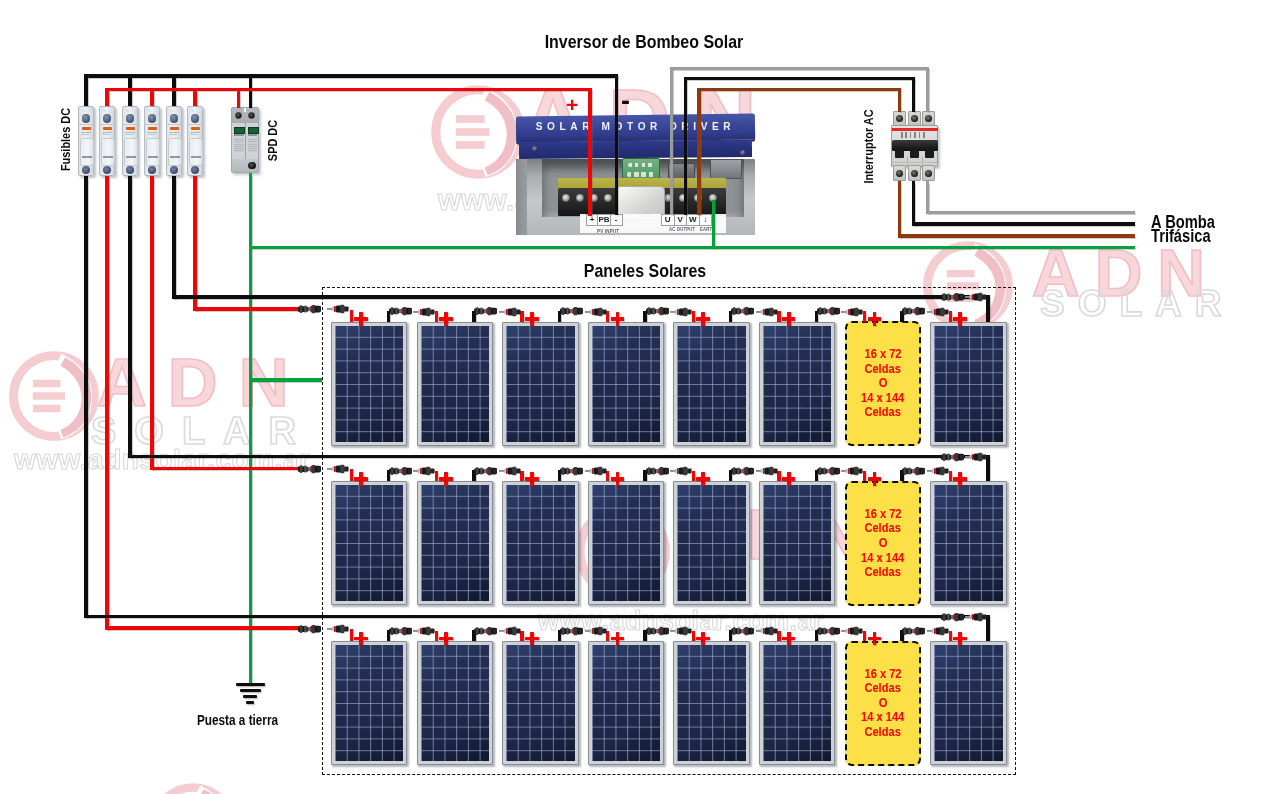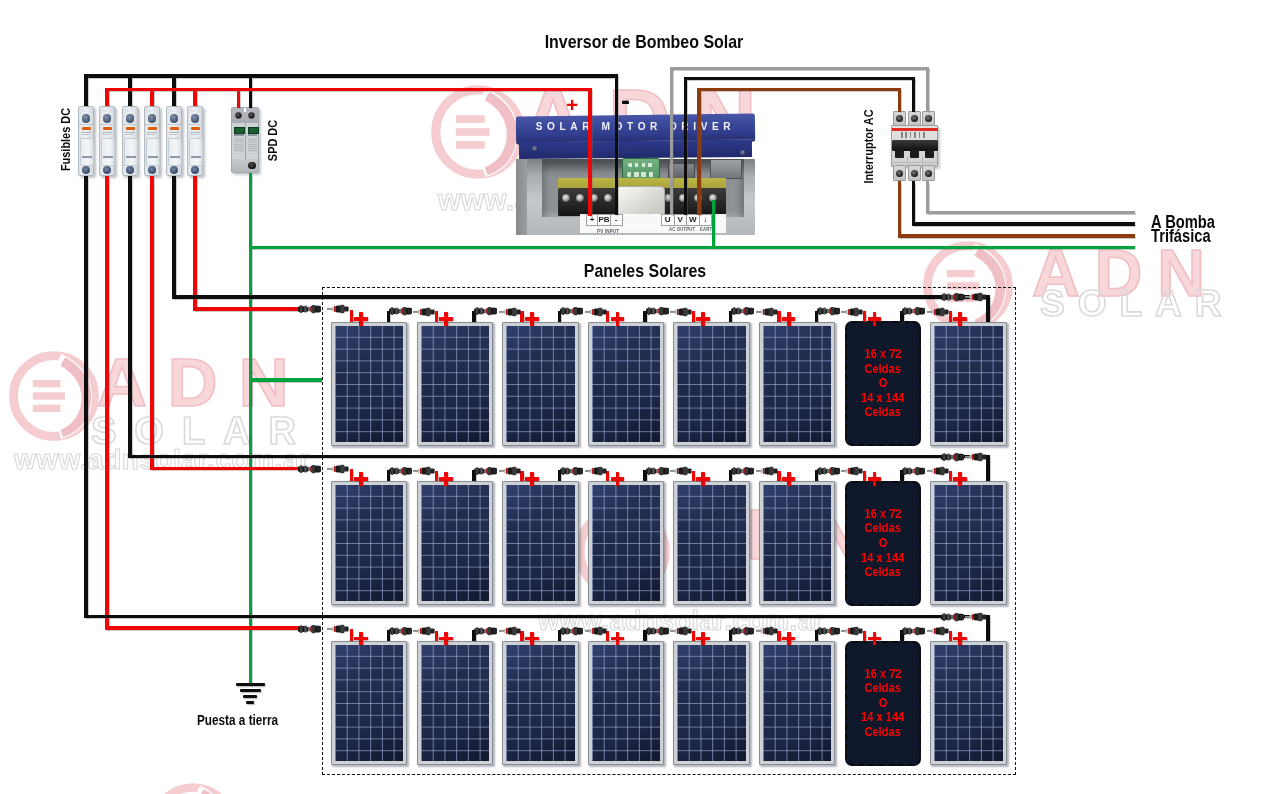--- a/index.html
+++ b/index.html
@@ -26,21 +26,21 @@
      background-color:#1d2644;
      background-image:
        linear-gradient(90deg, rgba(148,163,203,.72) 1px, rgba(0,0,0,0) 1px),
        linear-gradient(0deg, rgba(148,163,203,.68) 1px, rgba(0,0,0,0) 1px),
        linear-gradient(145deg, rgba(82,108,178,.28) 0%, rgba(0,0,0,0) 30%),
        linear-gradient(325deg, rgba(2,5,15,.38) 0%, rgba(0,0,0,0) 35%),
        linear-gradient(180deg,#243054,#1b2443);
      background-size:11.72px 11.8px,11.72px 11.8px,100% 100%,100% 100%,100% 100%;}
   
   .notebox{position:absolute;z-index:20;width:76.3px;height:125px;box-sizing:border-box;
-     border:2.8px dashed #0a0a0a;border-radius:7px;background:#0f172a;
+     border:2.8px dashed #0a0a0a;border-radius:7px;background:#fde047;
      display:flex;flex-direction:column;align-items:center;justify-content:center;}
   .notebox div{font-weight:bold;color:#f00;font-size:13.2px;line-height:14.6px;
      transform:scaleX(0.84);white-space:nowrap;}
   
   .plus{position:absolute;z-index:40;width:13.5px;height:13.5px;}
   .plus i{position:absolute;background:#ef0505;display:block;border-radius:.5px;
      box-shadow:0.6px 0.8px 0.7px rgba(120,0,0,.35);}
   .plus .pv{left:5px;top:0;width:3.6px;height:13.5px;}
   .plus .ph{left:0;top:5px;width:13.5px;height:3.6px;}
   

